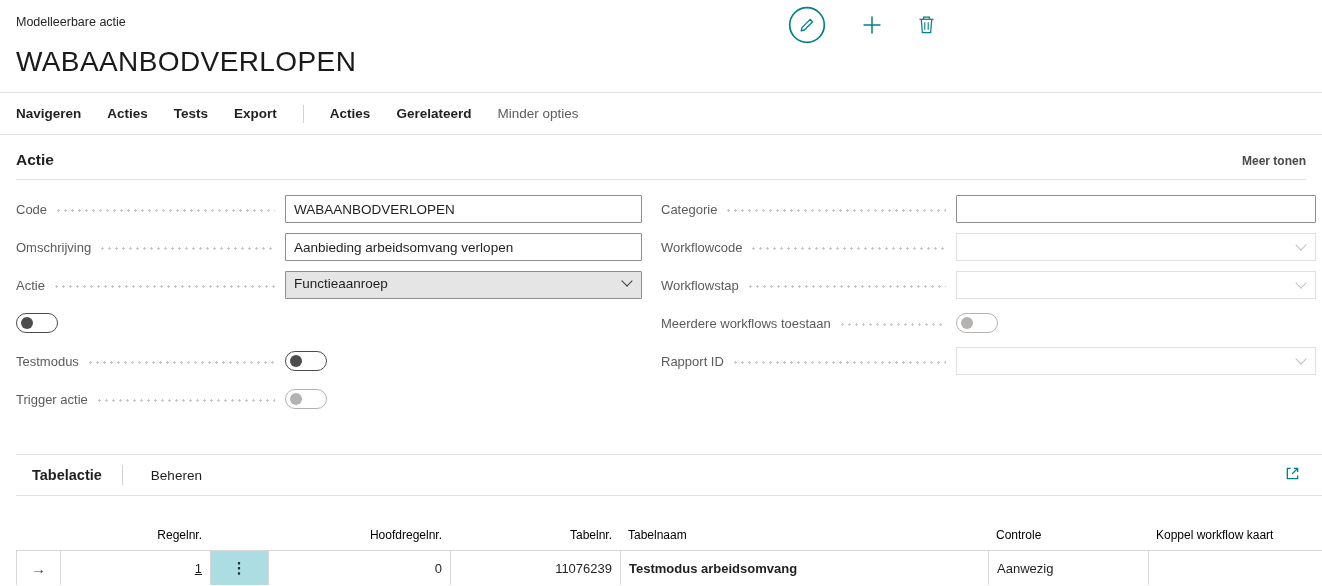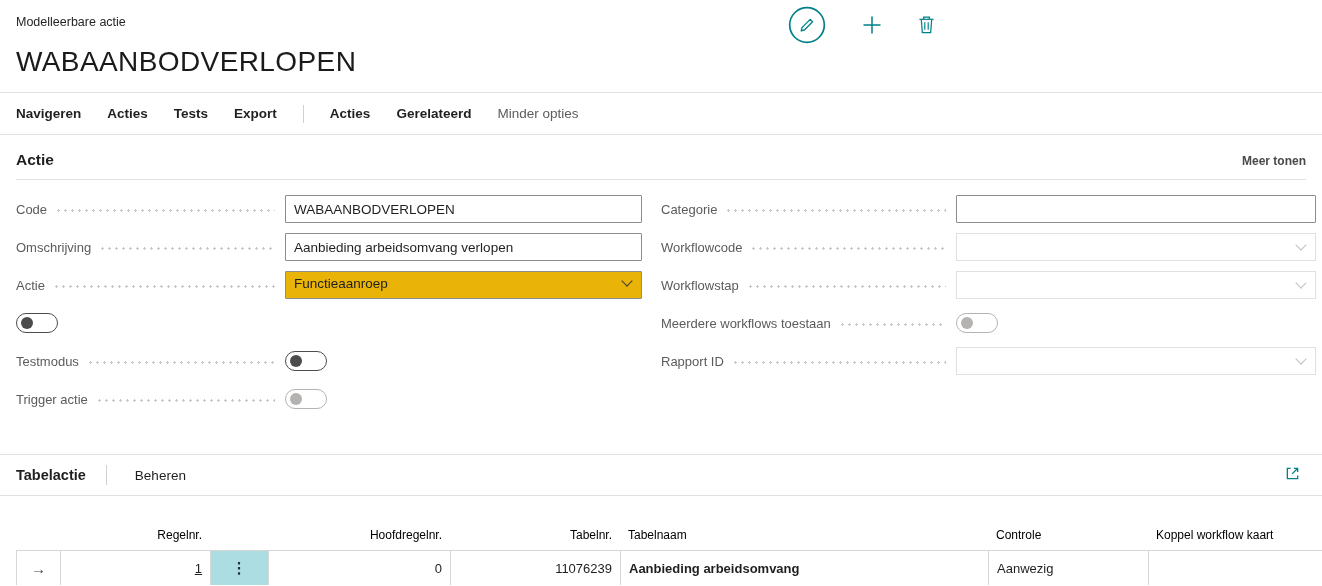--- a/index.html
+++ b/index.html
@@ -37,35 +37,35 @@
   .field-label{font-size:13px;color:#5b5b5b;white-space:nowrap;}
   .leader{flex:1;height:3px;margin:2px 10px 0 8px;
     background-image:radial-gradient(circle,#c9c7c5 1.1px,transparent 1.3px);
     background-size:7px 3px;background-repeat:repeat-x;background-position:0 50%;}
   .ctl-wrap{flex:none;display:flex;align-items:center;}
   .col-left .ctl-wrap{width:357px;}
   .col-right .ctl-wrap{width:360px;}
   input.textbox{width:100%;height:28px;box-sizing:border-box;border:1px solid #8f8d8b;border-radius:1px;
     padding:0 8px;font-family:"Liberation Sans",sans-serif;font-size:13.5px;color:#1f1f1f;outline:none;}
   .selectbox{width:100%;height:28px;box-sizing:border-box;border:1px solid #8f8d8b;border-radius:1px;
-    display:flex;align-items:center;justify-content:space-between;padding:0 10px 4px 8px;font-size:13.5px;cursor:pointer;background:#eab308;}
+    display:flex;align-items:center;justify-content:space-between;padding:0 10px 4px 8px;font-size:13.5px;cursor:pointer;background:#e5e5e5;}
   .combo{width:100%;height:28px;box-sizing:border-box;display:flex;align-items:center;justify-content:flex-end;
     padding:0 10px;background:#fff;}
   .combo.disabled{border:1px solid #e3e1df;color:#b9b7b5;}
   .chev{width:7px;height:7px;border-right:1.6px solid #3d3d3d;border-bottom:1.6px solid #3d3d3d;
     transform:rotate(45deg);margin-top:-4px;flex:none;}
   .combo.disabled .chev{border-color:#c3c1bf;}
   
   .toggle{width:42px;height:20px;border:1px solid #4c4c4c;border-radius:11px;position:relative;background:#fff;cursor:pointer;flex:none;box-sizing:border-box;}
   .toggle .knob{position:absolute;left:4px;top:3px;width:12px;height:12px;border-radius:50%;background:#4c4c4c;}
   .toggle.disabled{border-color:#b5b3b1;}
   .toggle.disabled .knob{background:#b5b3b1;}
   
   .part-header{margin-top:36px;border-top:1px solid #e1e1e1;border-bottom:1px solid #e1e1e1;height:40px;
-    display:flex;align-items:center;padding:0 16px;}
+    display:flex;align-items:center;padding:0 16px;margin-left:16px;}
   .part-title{font-weight:700;font-size:14.5px;}
   .part-sep{width:1px;height:20px;background:#d1d1d1;margin:0 28px 0 20px;}
   .part-manage{font-size:13.5px;cursor:pointer;}
   .part-spacer{flex:1;}
   
   .grid{margin:32px 0 0 16px;width:1306px;}
   .grid-header,.grid-row{display:grid;grid-template-columns:44px 150px 58px 182px 170px 368px 160px 174px;}
   .grid-header{font-size:12px;color:#000000;padding-bottom:8px;}
   .gh{padding:0 8px;white-space:nowrap;overflow:hidden;}
   .gh.num{text-align:right;}
@@ -302,17 +302,17 @@
   <div class="grid-row">
     <span class="gc row-arrow">→</span>
     <span class="gc num">
         <span class="cell-link">1</span>
       </span>
     <span class="gc cell-menu">
         <span>⋮</span>
       </span>
     <span class="gc num">0</span>
     <span class="gc num">11076239</span>
-    <span class="gc cell-name">Aanbieding arbeidsomvang</span>
+    <span class="gc cell-name">Testmodus arbeidsomvang</span>
     <span class="gc">Aanwezig</span>
     <span class="gc"></span>
   </div>
 </div>
 
 </body></html>

